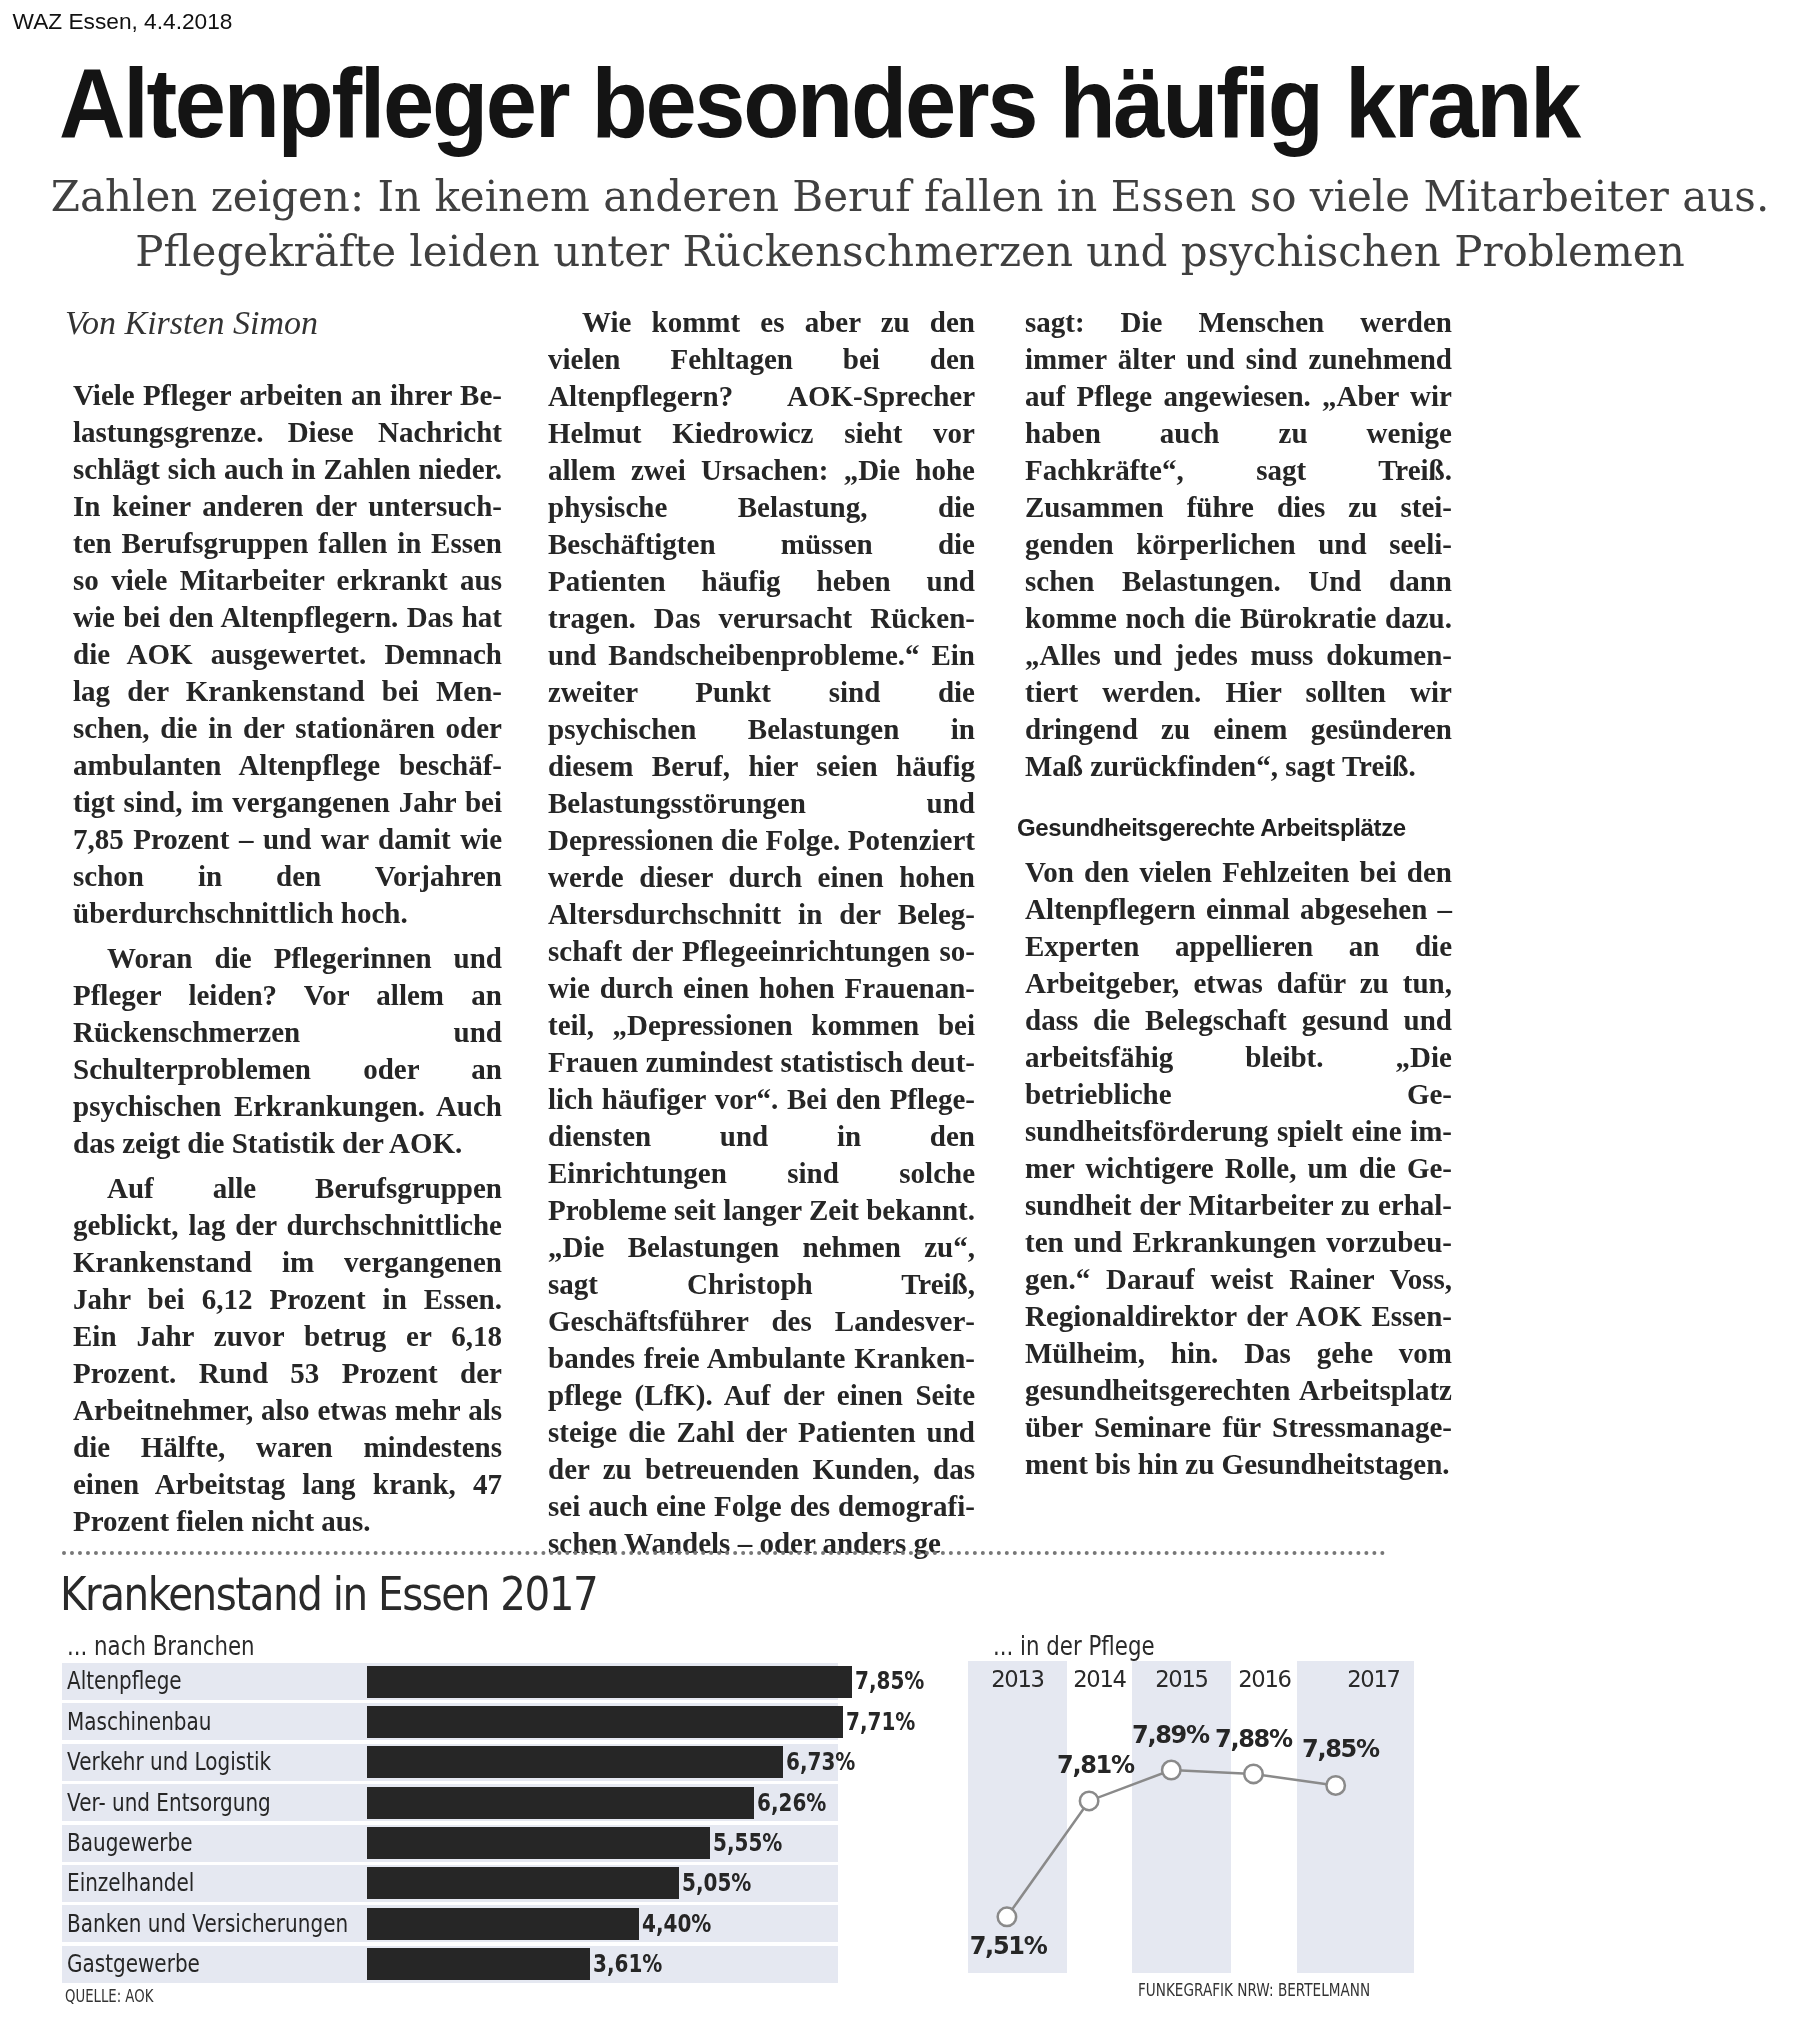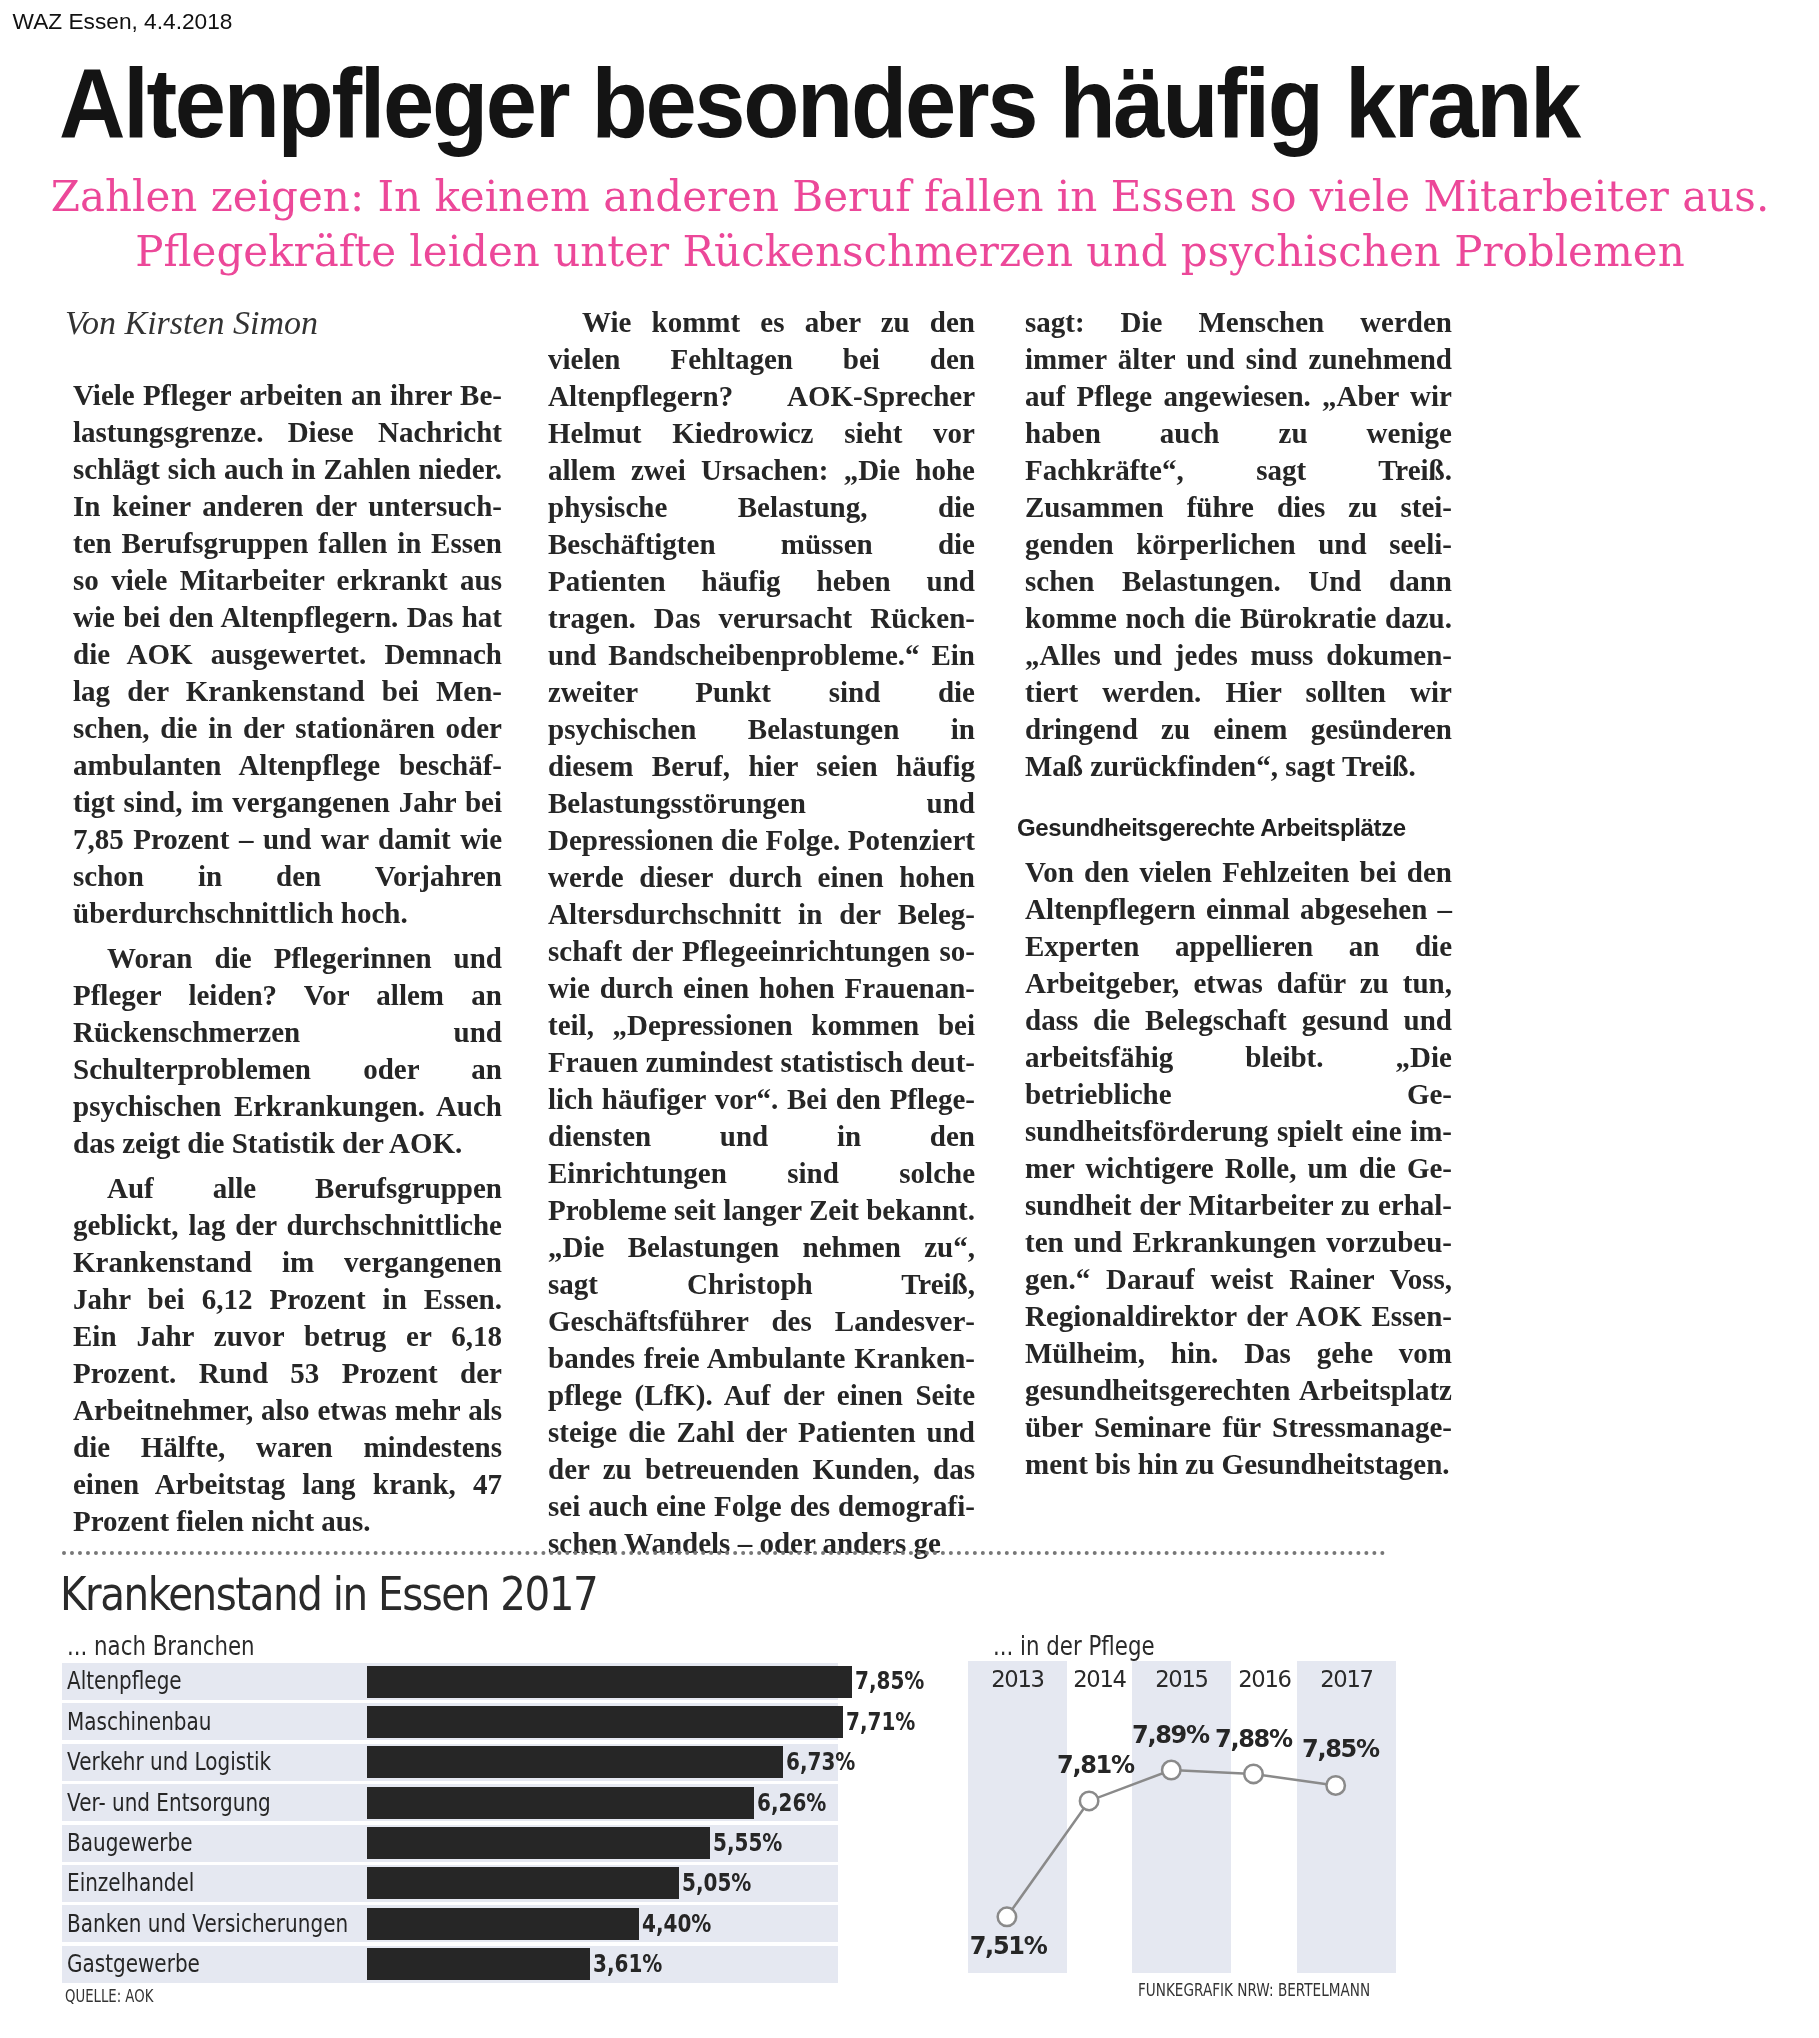--- a/index.html
+++ b/index.html
@@ -1,20 +1,20 @@
 <!DOCTYPE html>
 <html style="font-size:13.4px"><head>
 <meta charset="utf-8">
 <style>
   html, body { margin:0; padding:0; background:#ffffff; }
   body { width:1820px; height:2038px; position:relative; overflow:hidden; color:#1e1e1e; }
   .abs { position:absolute; }
   .source { left:12.6px; top:8.4px; font-family:"Liberation Sans", sans-serif; font-size:22.7px; color:#111; }
   .headline { left:59px; top:46px; width:1720px; font-family:"Liberation Sans", sans-serif; font-weight:bold; font-size:99px; letter-spacing:-2.5px; color:#141414; white-space:nowrap; transform:scaleX(0.93); transform-origin:left top; }
-  .subhead { left:0; width:1820px; text-align:center; font-family:"DejaVu Serif", serif; font-size:42px; color:#ec4899; white-space:nowrap; }
+  .subhead { left:0; width:1820px; text-align:center; font-family:"DejaVu Serif", serif; font-size:42px; color:#404040; white-space:nowrap; }
   .sub1 { top:172px; }
   .sub2 { top:227px; }
   .byline { left:65px; top:304px; font-family:"Liberation Serif", serif; font-style:italic; font-size:34px; color:#333; }
   .col { font-family:"Liberation Serif", serif; font-weight:bold; font-size:29px; line-height:37px; color:#262626; text-align:justify; hyphens:manual; }
   .col p { margin:8px; }
   .col p.indent { text-indent:34px; }
   .col1 { left:65px; top:369px; width:445px; }
   .col2 { left:540px; top:296px; width:443px; }
   .col3 { left:1017px; top:296px; width:443px; }
   .subtitle { font-family:"Liberation Sans", sans-serif; font-weight:bold; font-size:24px; color:#222; margin:23.5px 0 3.4px 0; letter-spacing:-0.4px; text-align:left; }
@@ -119,21 +119,21 @@
     </div>
     <div class="year-strip" style="left: 82px;">
       <div class="year-label">2014</div>
     </div>
     <div class="year-strip shaded" style="left: 164px;">
       <div class="year-label">2015</div>
     </div>
     <div class="year-strip" style="left: 247px;">
       <div class="year-label">2016</div>
     </div>
-    <div class="year-strip shaded" style="left: 329px;">
+    <div class="year-strip shaded" style="left: 329px; padding-left: 18px;">
       <div class="year-label">2017</div>
     </div>
     <svg class="lines" width="420" height="312" viewBox="0 0 500 372">
       <polyline points="46,305 144,166.84210526315792 242,130 340,134.60526315789463 438,148.42105263157896" fill="none" stroke="#8a8a8a" stroke-width="3"></polyline>
       <circle cx="46" cy="305" r="11" fill="#ffffff" stroke="#8a8a8a" stroke-width="3"></circle>
       <circle cx="144" cy="166.84210526315792" r="11" fill="#ffffff" stroke="#8a8a8a" stroke-width="3"></circle>
       <circle cx="242" cy="130" r="11" fill="#ffffff" stroke="#8a8a8a" stroke-width="3"></circle>
       <circle cx="340" cy="134.60526315789463" r="11" fill="#ffffff" stroke="#8a8a8a" stroke-width="3"></circle>
       <circle cx="438" cy="148.42105263157896" r="11" fill="#ffffff" stroke="#8a8a8a" stroke-width="3"></circle>
     </svg>

